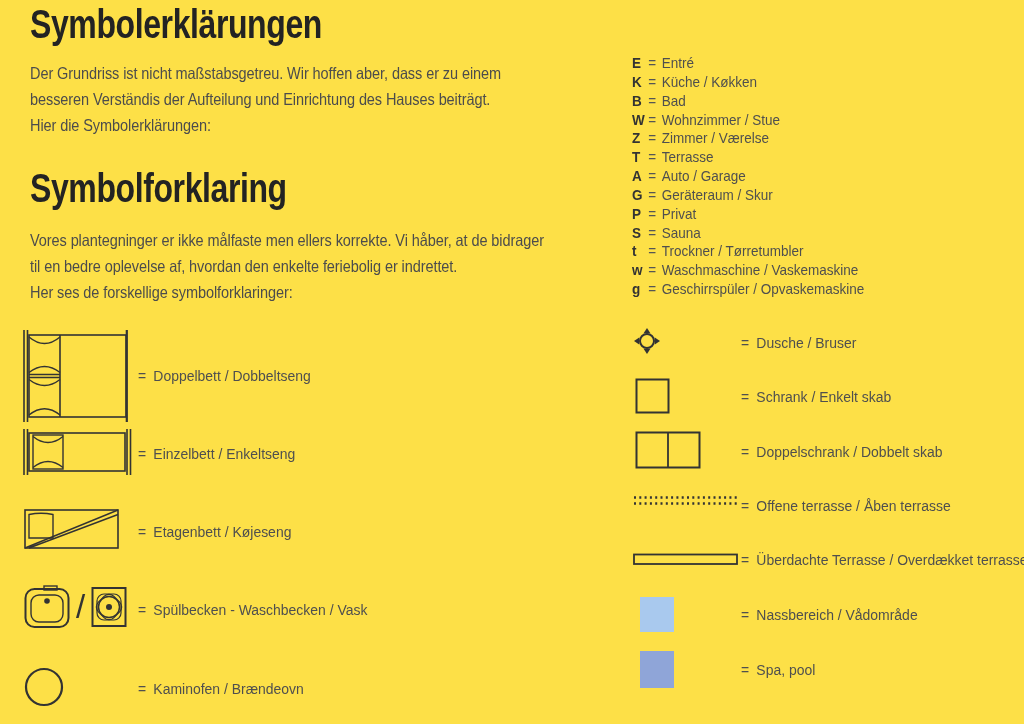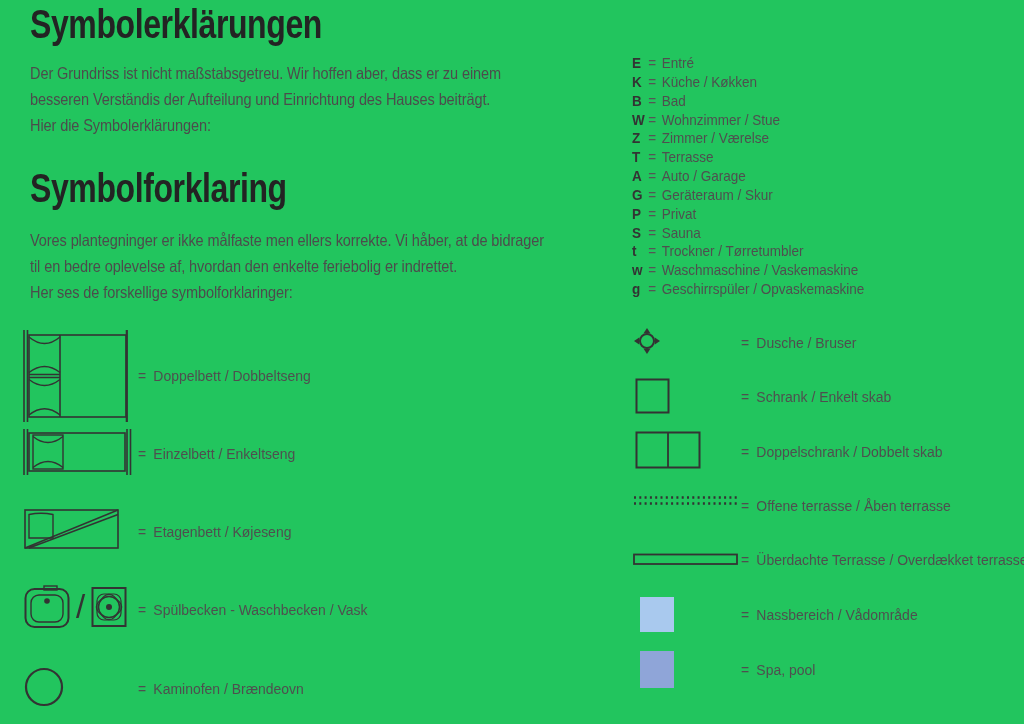--- a/index.html
+++ b/index.html
@@ -1,17 +1,17 @@
 <!DOCTYPE html>
 <html><head>
 <meta charset="utf-8">
 <style>
   html,body { margin:0; padding:0; background:#fff; }
   .page {
-    position:relative; width:1024px; height:724px; background:#22c55e;
+    position:relative; width:1024px; height:724px; background:#fde047;
     font-family:"Liberation Sans", sans-serif; color:#4a4a4a; overflow:hidden;
   }
   .abs { position:absolute; }
   .title {
     margin:0; font-size:40px; font-weight:700; color:#232323;
     letter-spacing:-0.5px; white-space:nowrap;
     transform:scaleX(0.80); transform-origin:0 0;
   }
   .para {
     font-size:16.5px; line-height:26px; color:#4c4c4c; letter-spacing:-0.1px;

